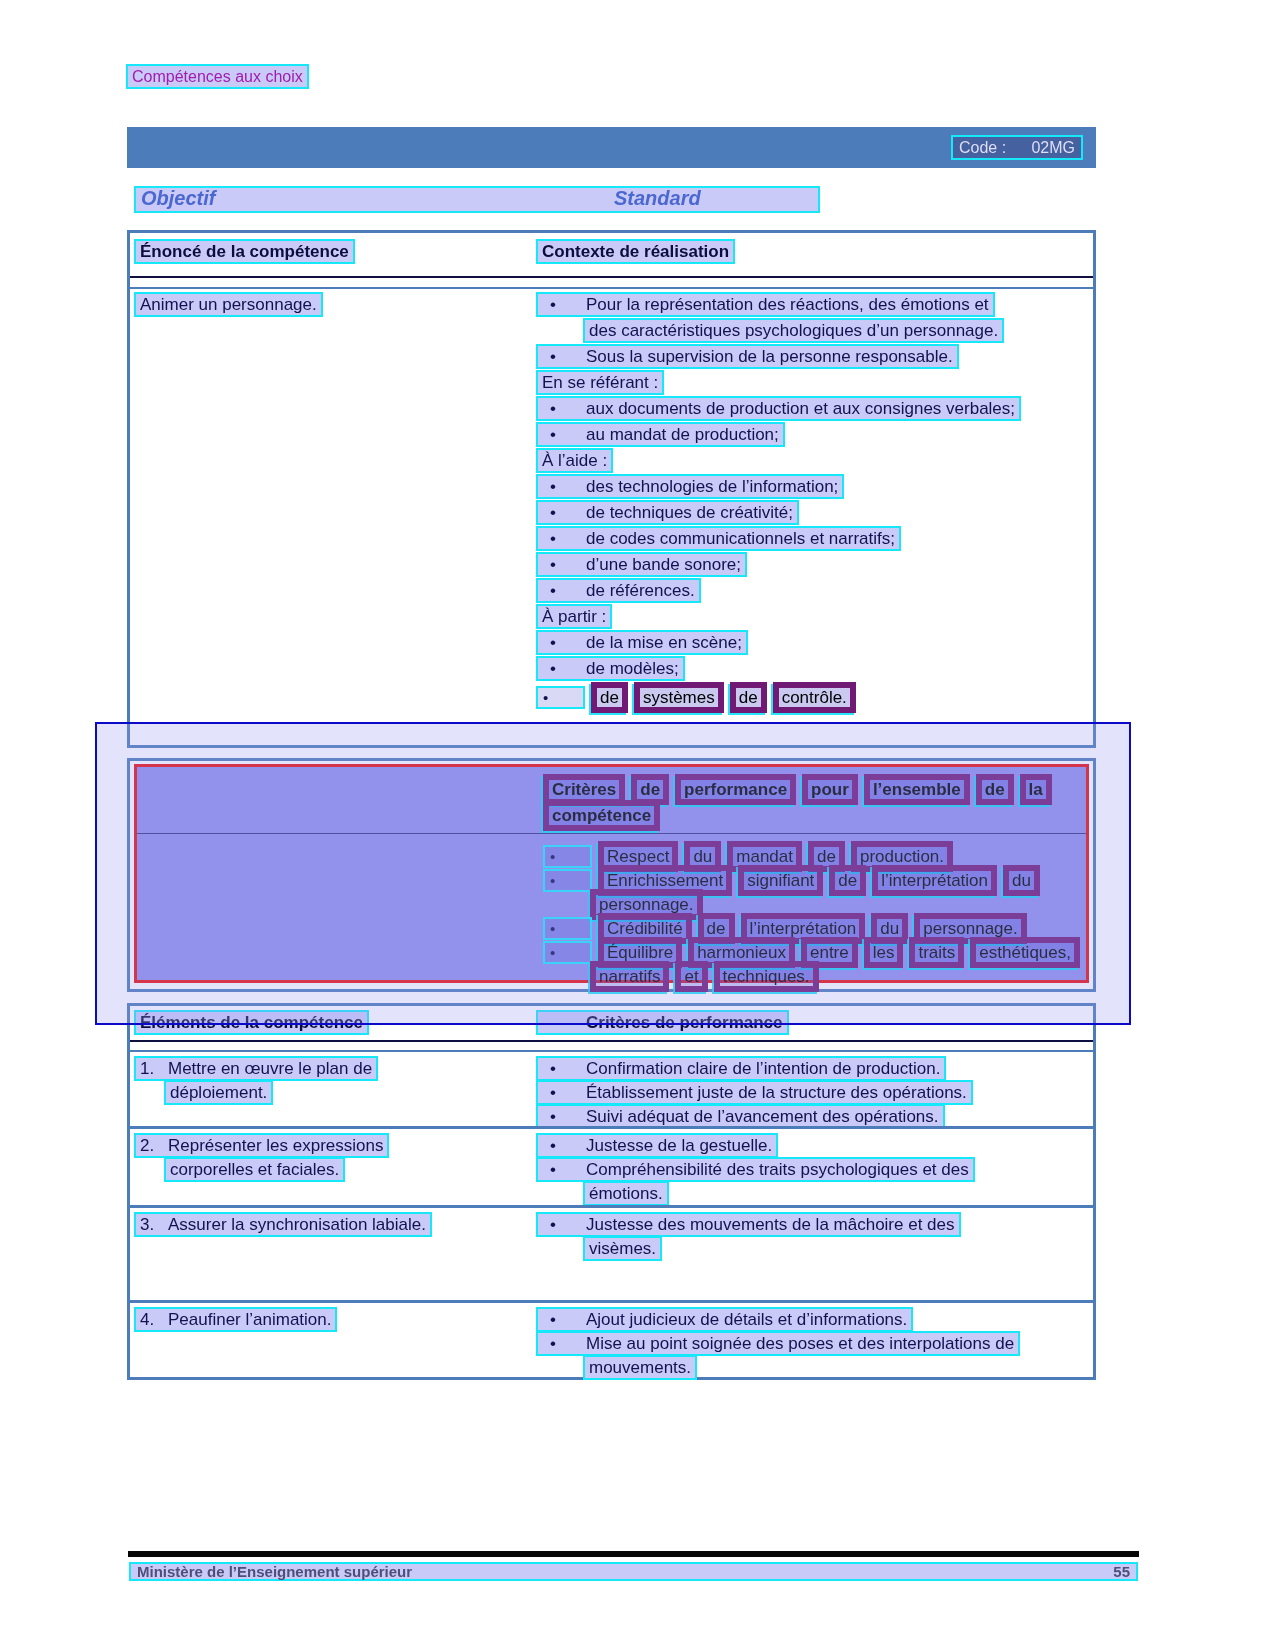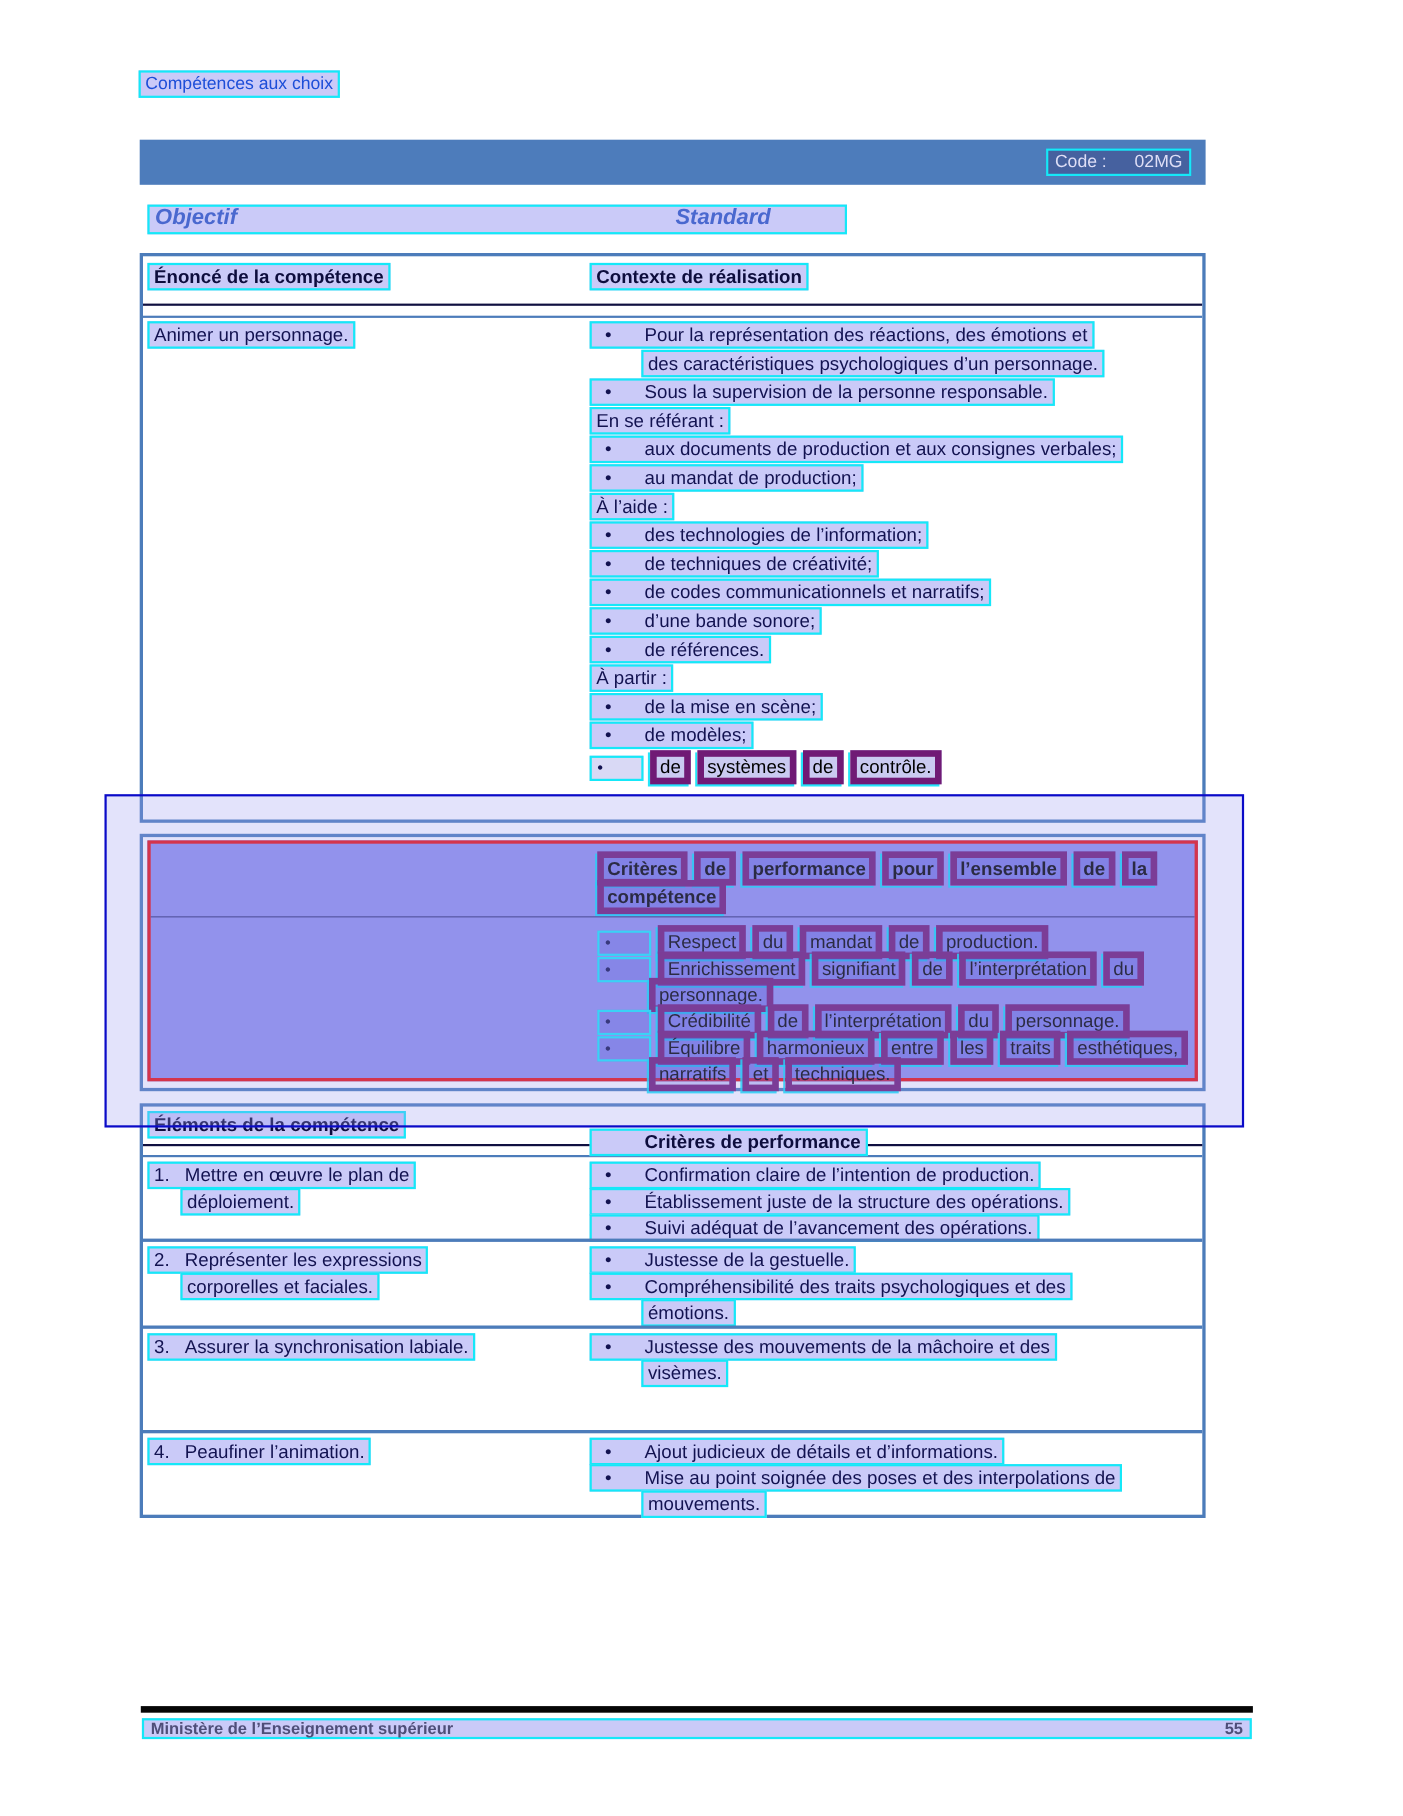--- a/index.html
+++ b/index.html
@@ -29,32 +29,32 @@
     box-shadow:-2px 2px 0 rgba(0,225,248,0.85);
     padding:0 3px;margin-right:6px;line-height:19px;font-size:17px;color:#000000;
   }
   .wb{font-weight:bold;}
   .bchip{
     display:inline-block;background:rgba(64,64,205,0.20);border:2px solid #15e8f8;
     width:40px;line-height:19px;padding-left:5px;margin-right:6px;font-size:15px;color:#121250;
   }
 
   
-  #note{left:126px;top:64px;font-size:16px;color:#1d4ed8;}
+  #note{left:126px;top:64px;font-size:16px;color:#a21caf;}
 
   
   #bluebar{left:127px;top:127px;width:969px;height:41px;background:#4d7cbb;}
   #codechip{
     position:absolute;right:13px;top:8px;width:132px;height:25px;box-sizing:border-box;
     background:#46619f;border:2px solid #15e8f8;color:#dedef6;font-size:16px;
     display:flex;justify-content:space-between;align-items:center;padding:0 6px;
   }
 
   
-  #objrow{left:134px;top:186px;width:636px;height:27px;box-sizing:border-box;
+  #objrow{left:134px;top:186px;width:686px;height:27px;box-sizing:border-box;
     background:#cacaf8;border:2px solid #15e8f8;}
   .title-blue{position:absolute;top:-1px;font-style:italic;font-weight:bold;font-size:20px;color:#4a68cf;}
   #obj{left:5px;}
   #std{left:478px;}
 
   
   .steel{border:3px solid #4c7cba;box-sizing:border-box;background:#fff;}
   #table1{left:127px;top:230px;width:969px;height:518px;overflow:hidden;}
   .thead{position:relative;border-bottom:2px solid #101040;}
   #table1 .thead{height:43px;}
@@ -79,21 +79,21 @@
     border:3px solid #ea0d0d;background:#8f8fea;
   }
   #t2head{position:absolute;left:406px;top:7px;}
   #t2div{position:absolute;left:0;right:0;top:66px;border-top:1px solid #34347c;}
   #t2list{position:absolute;left:406px;top:74px;}
 
   
   #table3{left:127px;top:1003px;width:969px;}
   #table3 .thead{height:34px;}
   #table3 .sep{height:8px;}
-  #table3 .hchipL{top:4px;}#table3 .hchipR{top:20px;padding-left:48px;}
+  #table3 .hchipL{top:4px;}#table3 .hchipR{top:4px;padding-left:48px;}
   .t3row{position:relative;border-top:3px solid #4c7cba;}
   .t3row:first-child{border-top:none;}
   .t3row:nth-child(1){min-height:74px;}
   .t3row:nth-child(2){min-height:76px;}
   .t3row:nth-child(3){min-height:92px;}
   .t3row:nth-child(4){min-height:74px;}
   .cl{position:absolute;left:4px;top:4px;}
   .cr{position:absolute;left:406px;top:4px;width:556px;}
   .t3row .line{height:24px;}
   #t2head .line{height:26px;}

